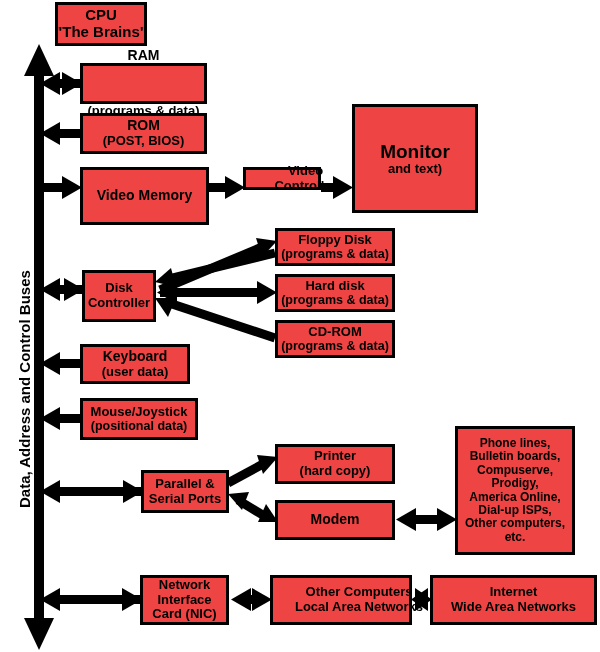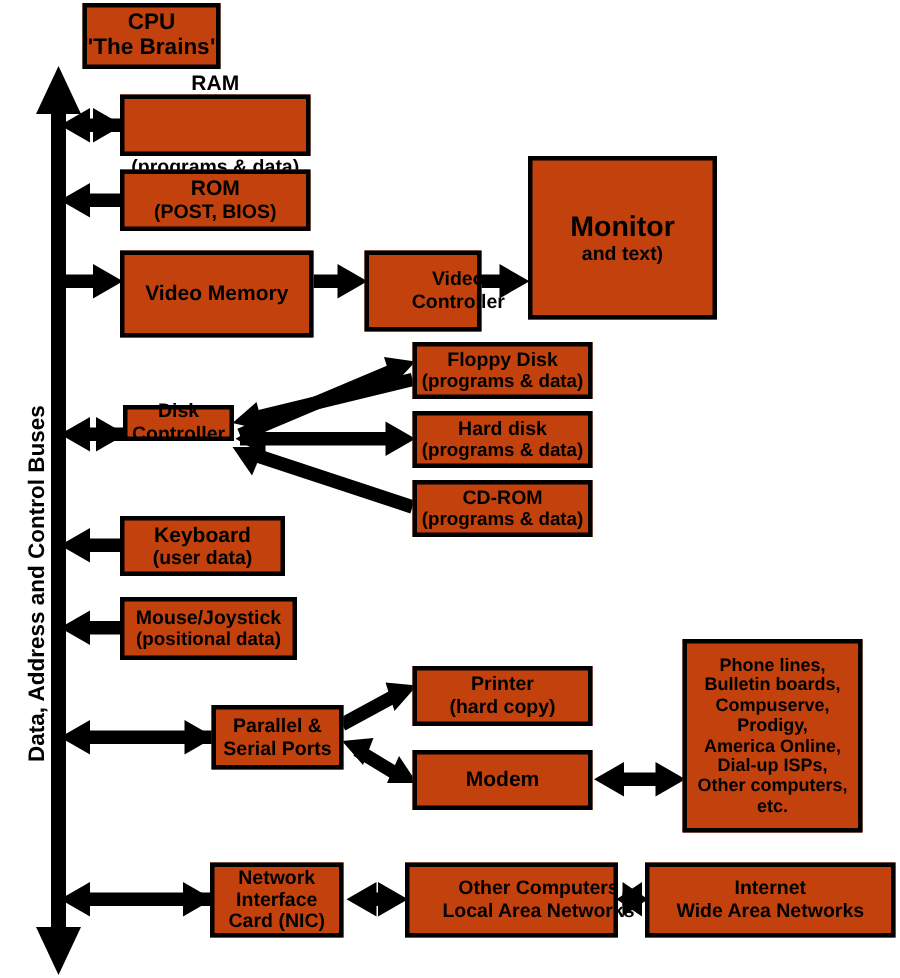--- a/index.html
+++ b/index.html
@@ -12,21 +12,21 @@
     position:relative;
     width:600px;
     height:652px;
     background:#ffffff;
     overflow:hidden;
   }
   .box{
     position:absolute;
     box-sizing:border-box;
     border:3px solid #000000;
-    background:#c2410c;
+    background:#ef4444;
     display:flex;
     flex-direction:column;
     align-items:center;
     justify-content:center;
     text-align:center;
     color:#000000;
     z-index:5;
   }
   .box .ln{
     display:block;
@@ -84,21 +84,21 @@
 
   <div class="box" style="left:80px;top:113px;width:127px;height:41px;">
     <span class="ln fs14 t-bold">ROM</span>
     <span class="ln fs13 t-bold">(POST, BIOS)</span>
   </div>
 
   <div class="box" style="left:80px;top:167px;width:129px;height:58px;">
     <span class="ln fs14 t-bold">Video Memory</span>
   </div>
 
-  <div class="box" style="left:243px;top:167px;width:78px;height:54px;padding-left:47px;">
+  <div class="box" style="left:243px;top:167px;width:78px;height:23px;padding-left:47px;">
     <span class="ln fs13 t-bold">Video</span>
     <span class="ln fs13 t-bold">Controller</span>
   </div>
 
   <div class="box" style="left:352px;top:104px;width:126px;height:109px;">
     <span class="ln fs19 t-bold" style="text-align:right;">Monitor</span>
     <span class="ln fs13 t-bold">and text)</span>
   </div>
 
   <div class="box" style="left:275px;top:228px;width:120px;height:38px;">
@@ -109,21 +109,21 @@
   <div class="box" style="left:275px;top:274px;width:120px;height:38px;">
     <span class="ln fs13 t-bold">Hard disk</span>
     <span class="ln fs12p5 t-bold">(programs &amp; data)</span>
   </div>
 
   <div class="box" style="left:275px;top:320px;width:120px;height:38px;">
     <span class="ln fs13 t-bold">CD-ROM</span>
     <span class="ln fs12p5 t-bold">(programs &amp; data)</span>
   </div>
 
-  <div class="box" style="left:82px;top:270px;width:74px;height:24px;">
+  <div class="box" style="left:82px;top:270px;width:74px;height:52px;">
     <span class="ln fs13 t-bold">Disk</span>
     <span class="ln fs13 t-bold">Controller</span>
   </div>
 
   <div class="box" style="left:80px;top:344px;width:110px;height:40px;">
     <span class="ln fs14 t-bold">Keyboard</span>
     <span class="ln fs13 t-bold">(user data)</span>
   </div>
 
   <div class="box" style="left:80px;top:398px;width:118px;height:42px;">

